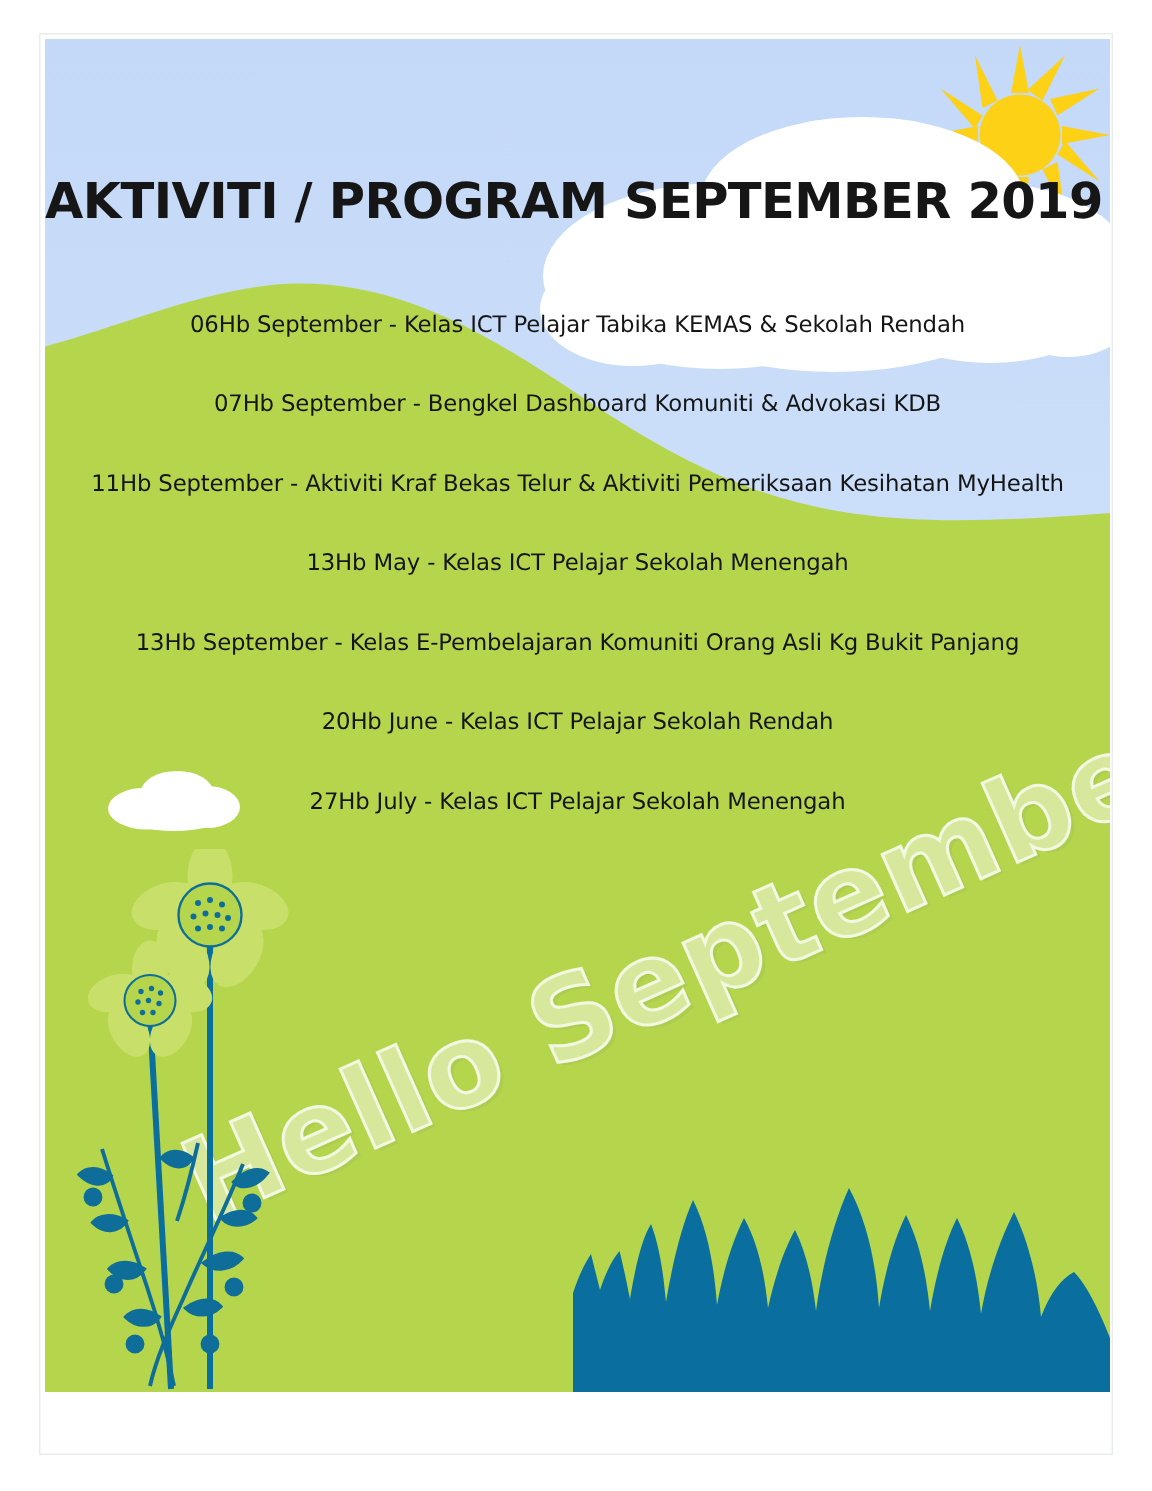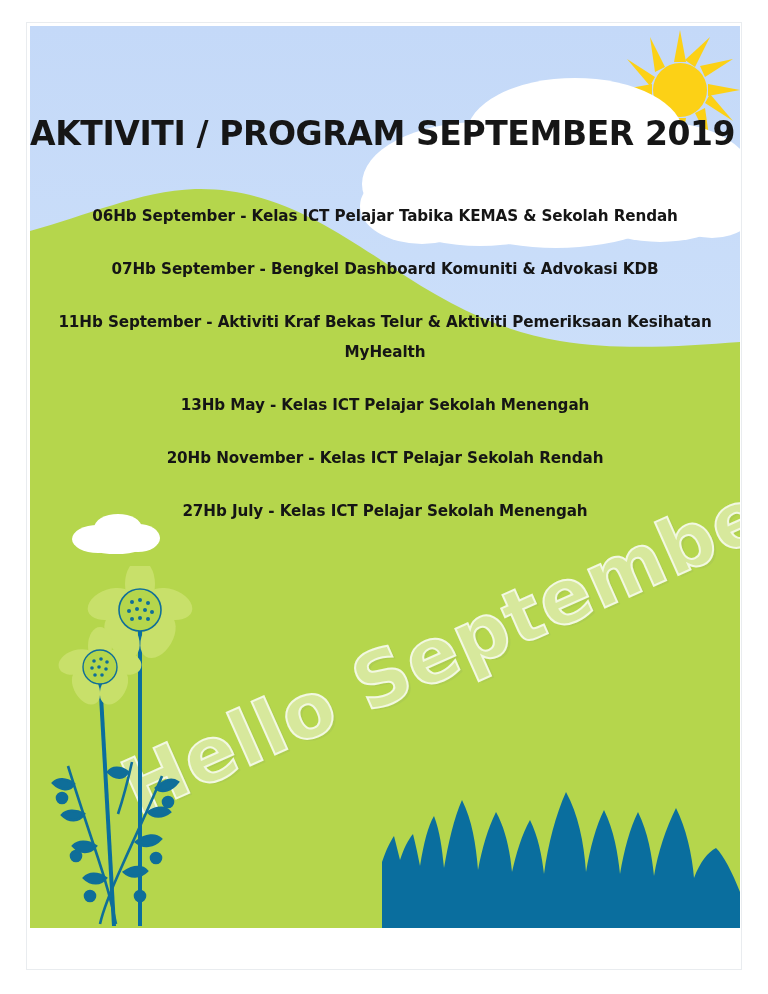--- a/index.html
+++ b/index.html
@@ -146,21 +146,21 @@
 
   #activity-list {
     position: absolute;
     left: 14px;
     top: 175px;
     width: 682px;
   }
 
   .activity-item {
     font-family: "DejaVu Sans", sans-serif;
-    font-weight: bold;
+    font-weight: normal;
     font-size: 15.2px;
     line-height: 30px;
     color: #151515;
     text-align: center;
     margin: 0 0 23px 0;
     padding: 0 4px;
     letter-spacing: -0.1px;
   }
   .activity-item:last-child { margin-bottom: 0; }
 </style>
@@ -334,20 +334,21 @@
 
     <div id="content">
 
       <div id="poster-title">AKTIVITI / PROGRAM SEPTEMBER 2019</div>
 
       <div id="activity-list">
         <div class="activity-item">06Hb September - Kelas ICT Pelajar Tabika KEMAS &amp; Sekolah Rendah</div>
         <div class="activity-item">07Hb September - Bengkel Dashboard Komuniti &amp; Advokasi KDB</div>
         <div class="activity-item">11Hb September - Aktiviti Kraf Bekas Telur &amp; Aktiviti Pemeriksaan Kesihatan MyHealth</div>
         <div class="activity-item">13Hb May - Kelas ICT Pelajar Sekolah Menengah</div>
-        <div class="activity-item">20Hb November - Kelas ICT Pelajar Sekolah Rendah</div>
+        <div class="activity-item">13Hb September - Kelas E-Pembelajaran Komuniti Orang Asli Kg Bukit Panjang</div>
+        <div class="activity-item">20Hb June - Kelas ICT Pelajar Sekolah Rendah</div>
         <div class="activity-item">27Hb July - Kelas ICT Pelajar Sekolah Menengah</div>
       </div>
 
     </div>
 
   </div>
 </div>
 
 </body></html>

